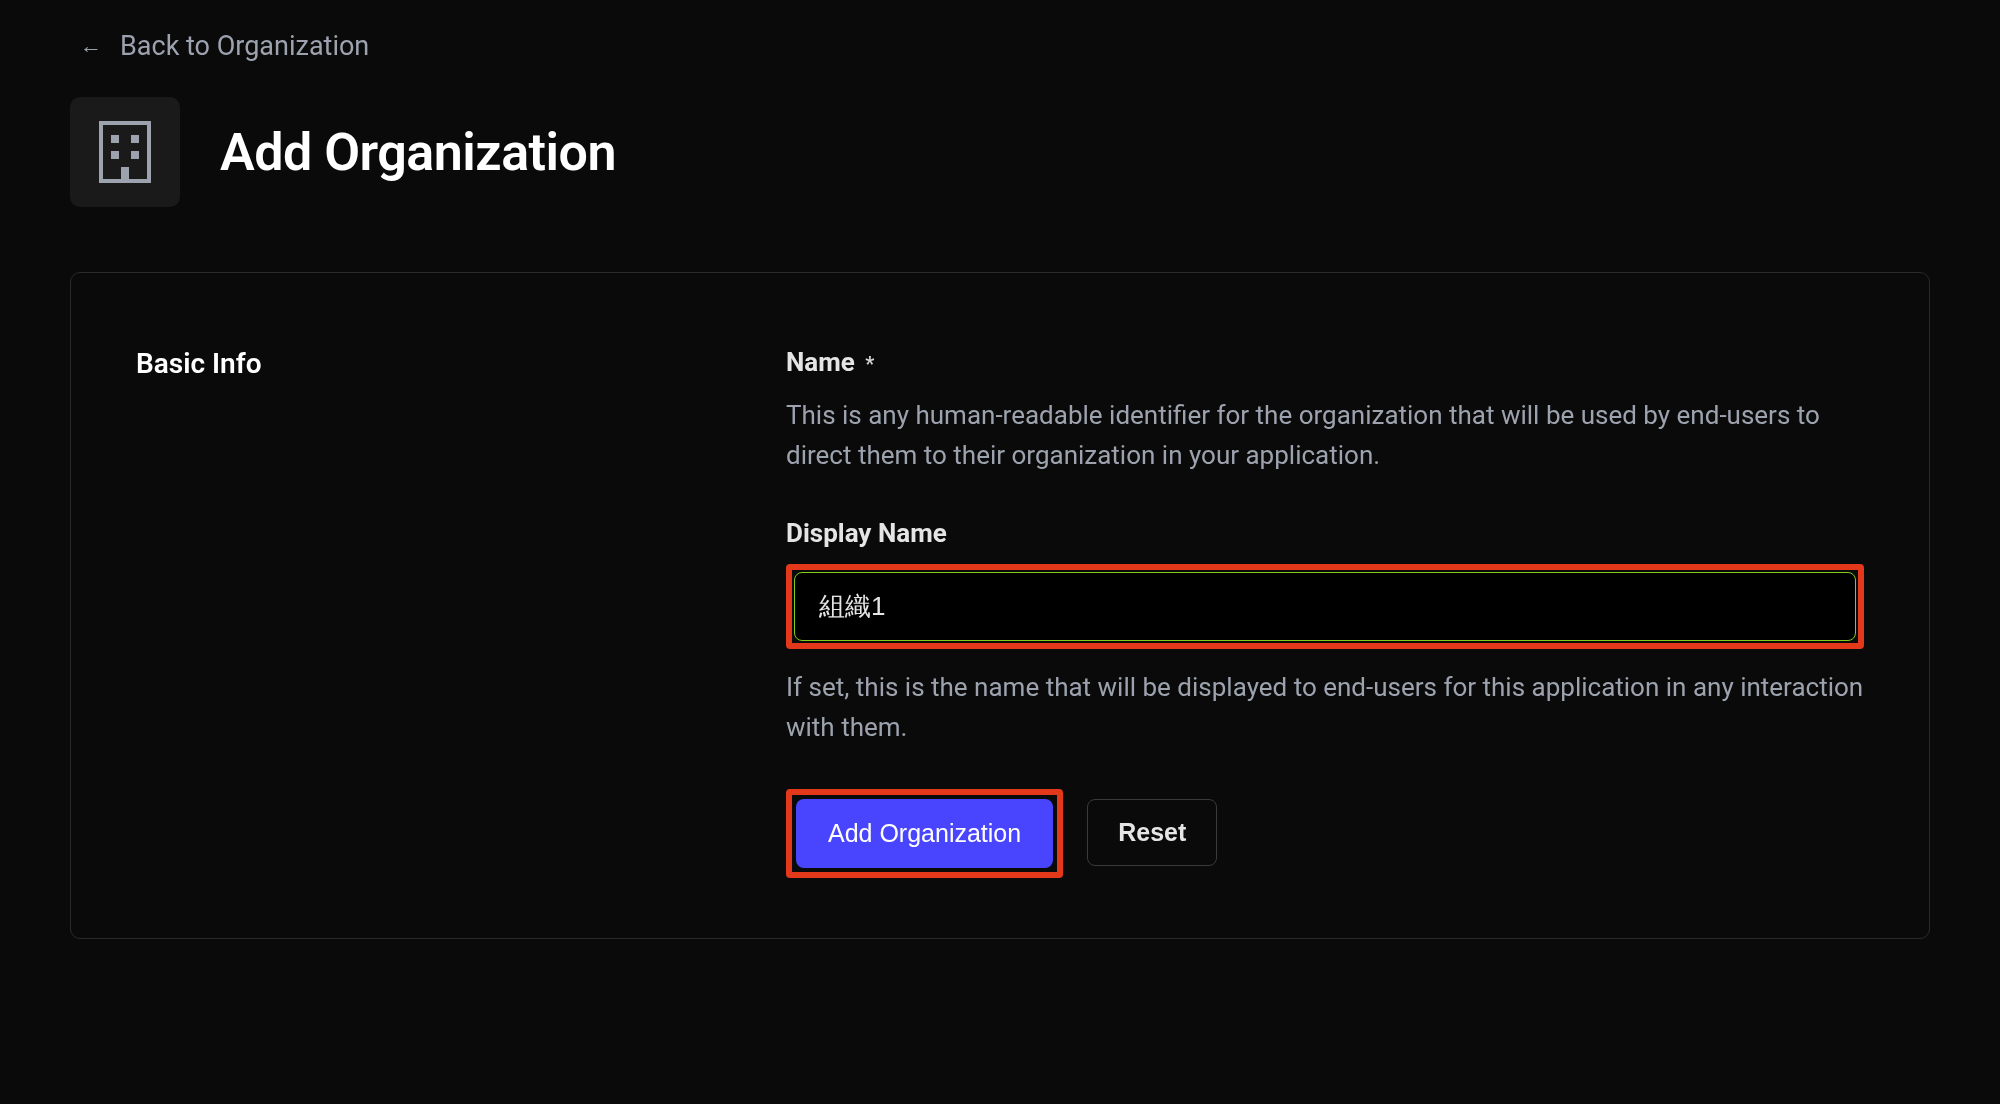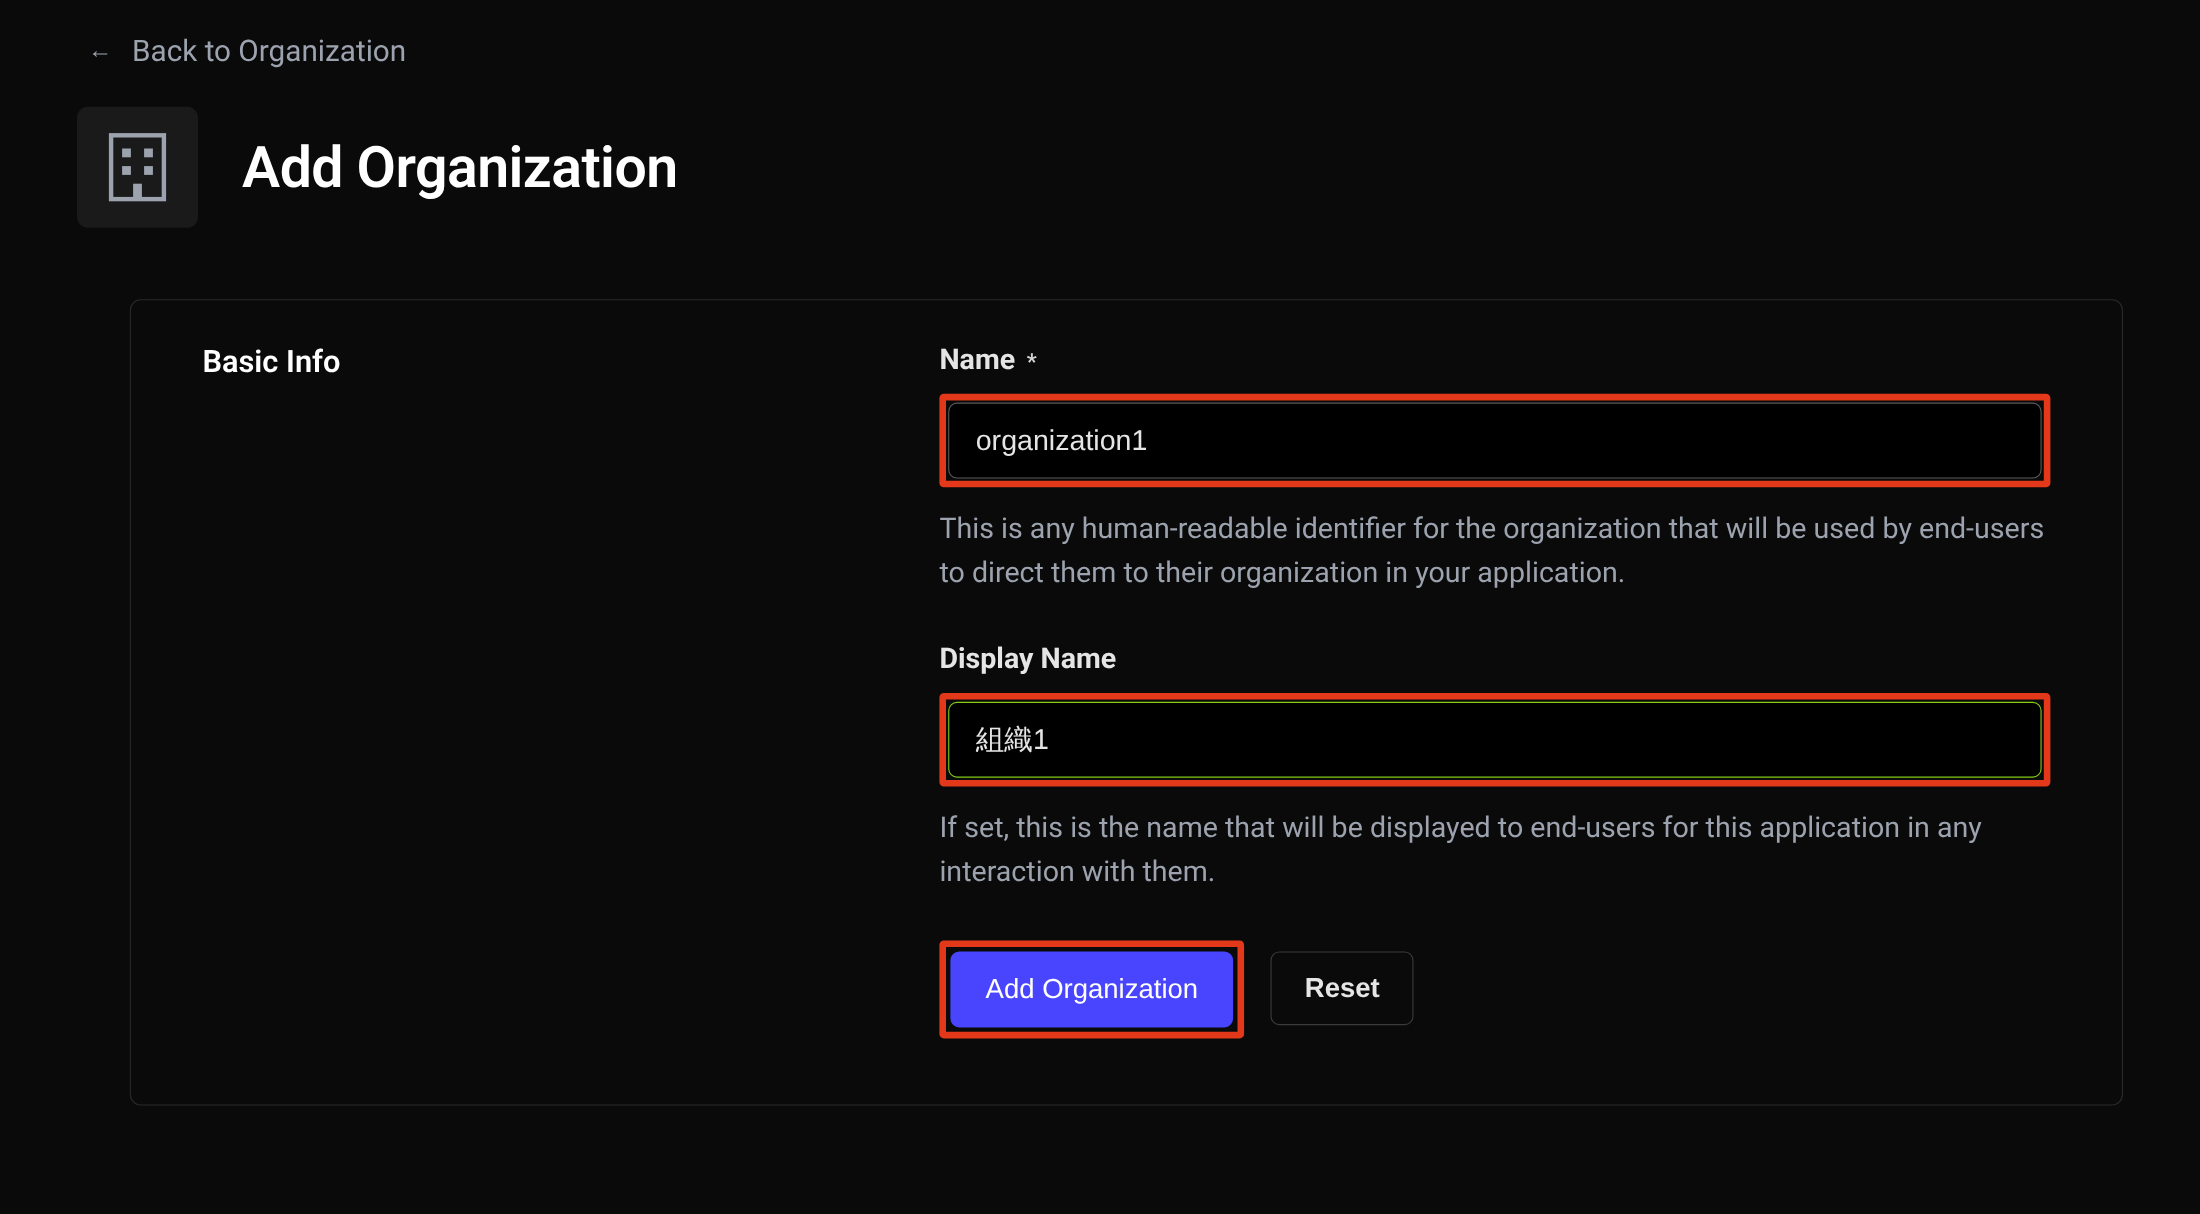--- a/index.html
+++ b/index.html
@@ -50,24 +50,23 @@
     }
     .page-title {
       font-size: 52px;
       font-weight: 600;
       color: #ffffff;
       letter-spacing: -0.5px;
     }
     .form-card {
       border: 1px solid #2a2a2a;
       border-radius: 10px;
-      padding: 39px 65px 60px 65px;
-      display: flex;
-      gap: 70px;
-      margin-left: 48px;
+      padding: 74px 65px 60px 65px;
+      display: flex;
+      gap: 50px;
     }
     .left-col {
       width: 600px;
       flex-shrink: 0;
     }
     .section-title {
       font-size: 28px;
       font-weight: 600;
       color: #ffffff;
       margin-bottom: 20px;
@@ -181,23 +180,20 @@
     <h2 class="section-title">Basic Info</h2>
   </div>
 
   <div class="right-col">
 
     <div class="field-group">
       <label class="field-label">
         <span>Name</span>
         <span class="required-star">*</span>
       </label>
-      <div class="highlight-wrap">
-        <input type="text" class="text-input" value="organization1" style="">
-      </div>
       <p class="field-help">This is any human-readable identifier for the organization that will be used by end-users to direct them to their organization in your application.</p>
     </div>
 
     <div class="field-group">
       <label class="field-label">Display Name</label>
       <div class="highlight-wrap">
         <input type="text" class="text-input focused" value="組織1" style="">
       </div>
       <p class="field-help">If set, this is the name that will be displayed to end-users for this application in any interaction with them.</p>
     </div>

